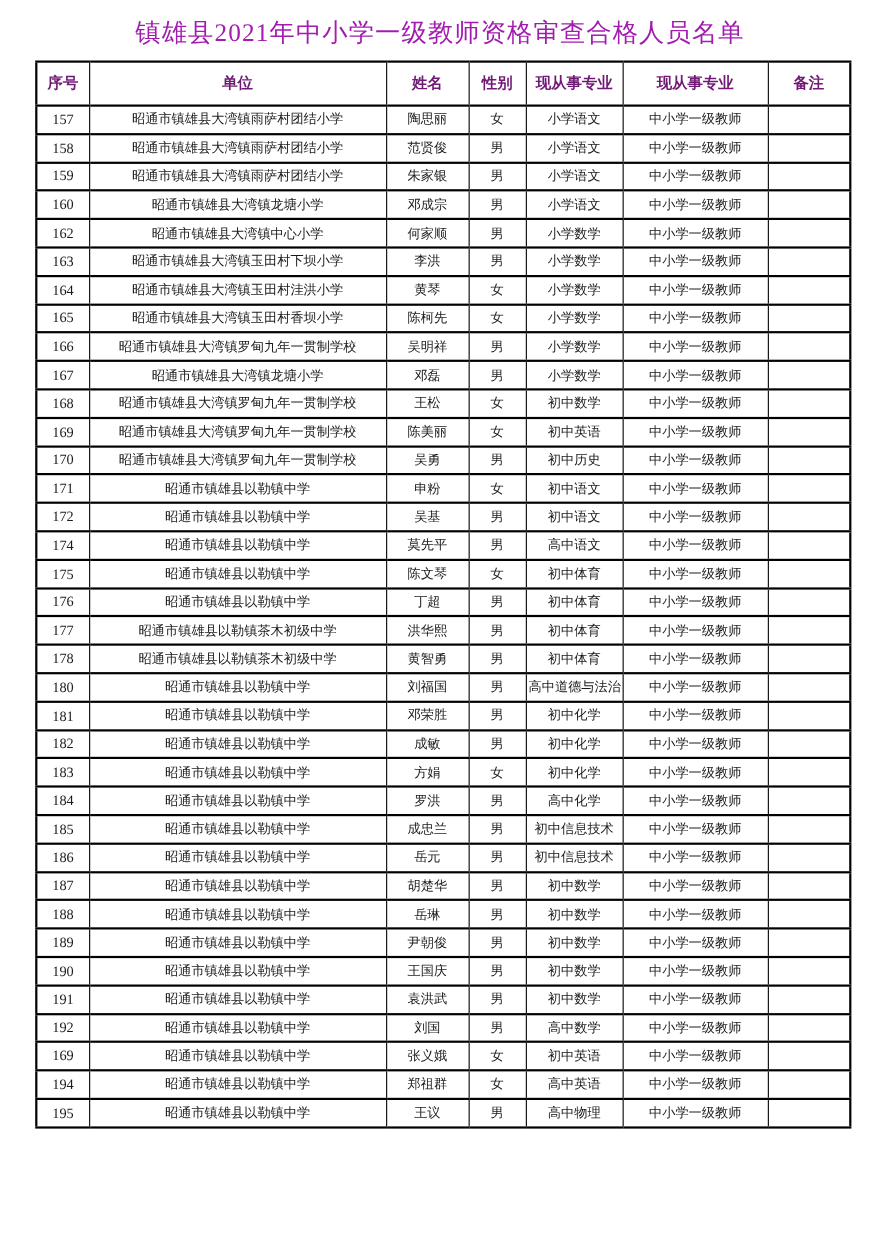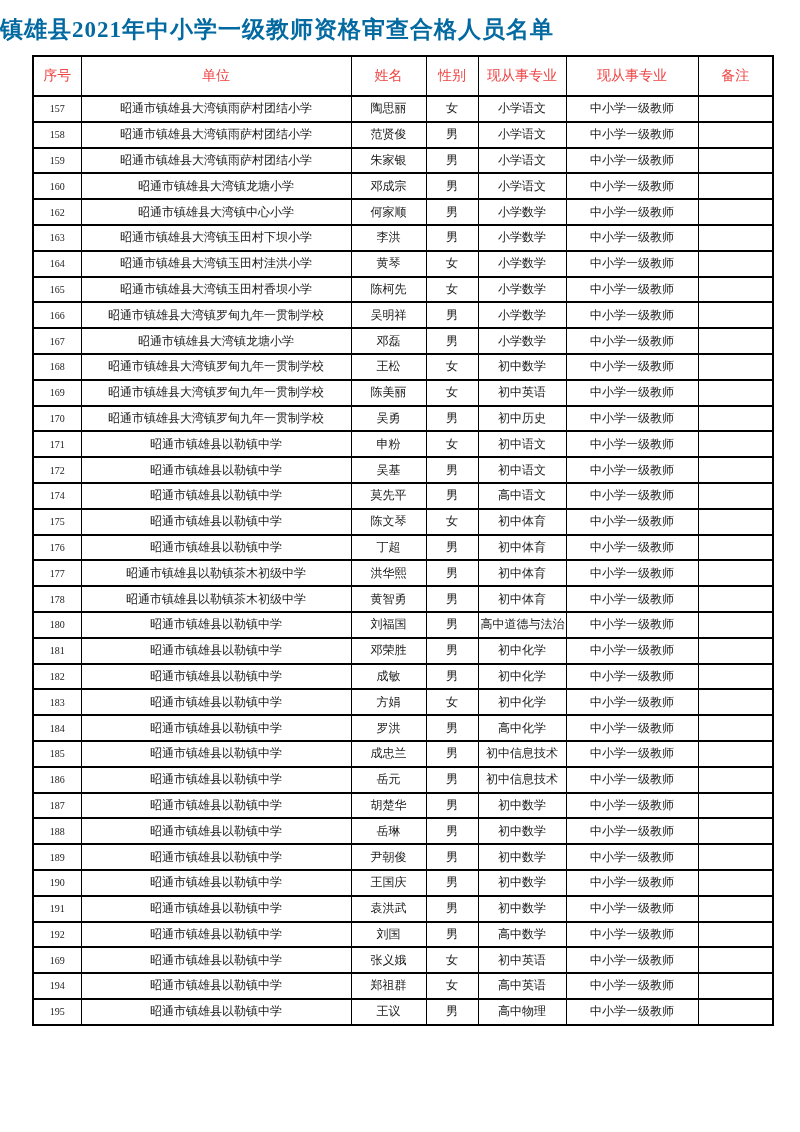--- a/index.html
+++ b/index.html
@@ -14,25 +14,25 @@
     background: #ffffff;
     font-family: "Liberation Serif", "DejaVu Serif", serif;
     color: #111111;
     overflow: hidden;
   }
   .doc-title {
     position: absolute;
     top: 14px;
     left: 0;
     width: 100%;
-    text-align: left;
+    text-align: center;
     font-size: 23px;
-    font-weight: bold;
+    font-weight: normal;
     letter-spacing: 1px;
-    color: #0369a1;
+    color: #a21caf;
   }
   table.roster {
     position: absolute;
     top: 55px;
     left: 32px;
     width: 740px;
     border-collapse: collapse;
     table-layout: fixed;
     background: #ffffff;
   }
@@ -47,31 +47,31 @@
     padding: 0 2px;
     overflow: hidden;
     white-space: nowrap;
   }
   table.roster {
     border: 2px solid #000;
   }
   table.roster thead th {
     height: 38px;
     font-size: 14px;
-    font-weight: normal;
-    color: #ef4444;
+    font-weight: bold;
+    color: #701a75;
   }
   table.roster tbody td {
     height: 23.8px;
     font-size: 12px;
     font-weight: normal;
     color: #1a1a1a;
   }
   table.roster tbody td.c-serial {
-    font-size: 10px;
+    font-size: 13px;
     margin-top: 36px;
   }
   col.c0 { width: 48px; }
   col.c1 { width: 270px; }
   col.c2 { width: 75px; }
   col.c3 { width: 52px; }
   col.c4 { width: 88px; }
   col.c5 { width: 132px; }
   col.c6 { width: 75px; }
 </style>

